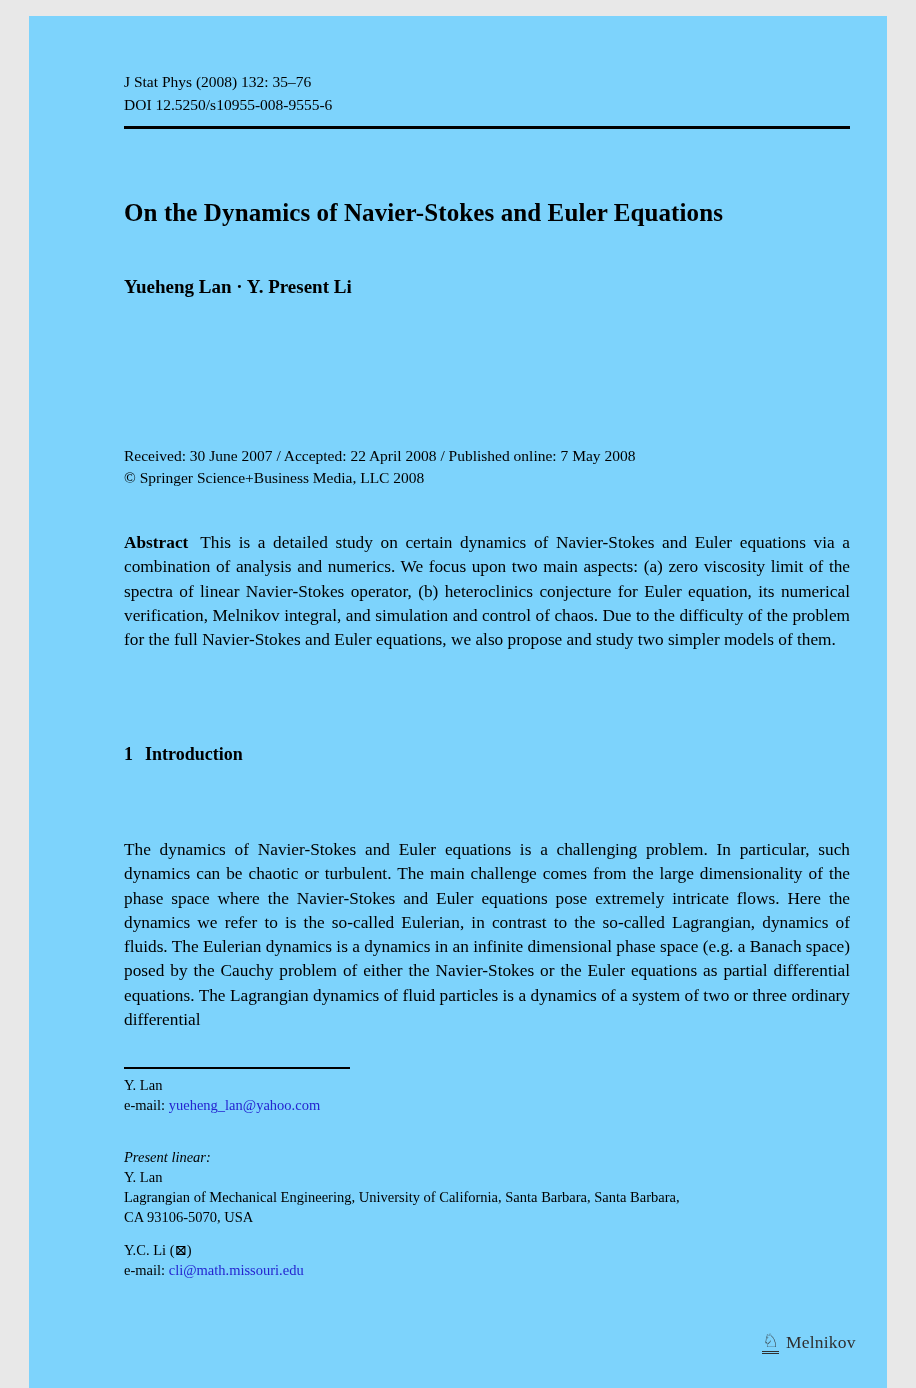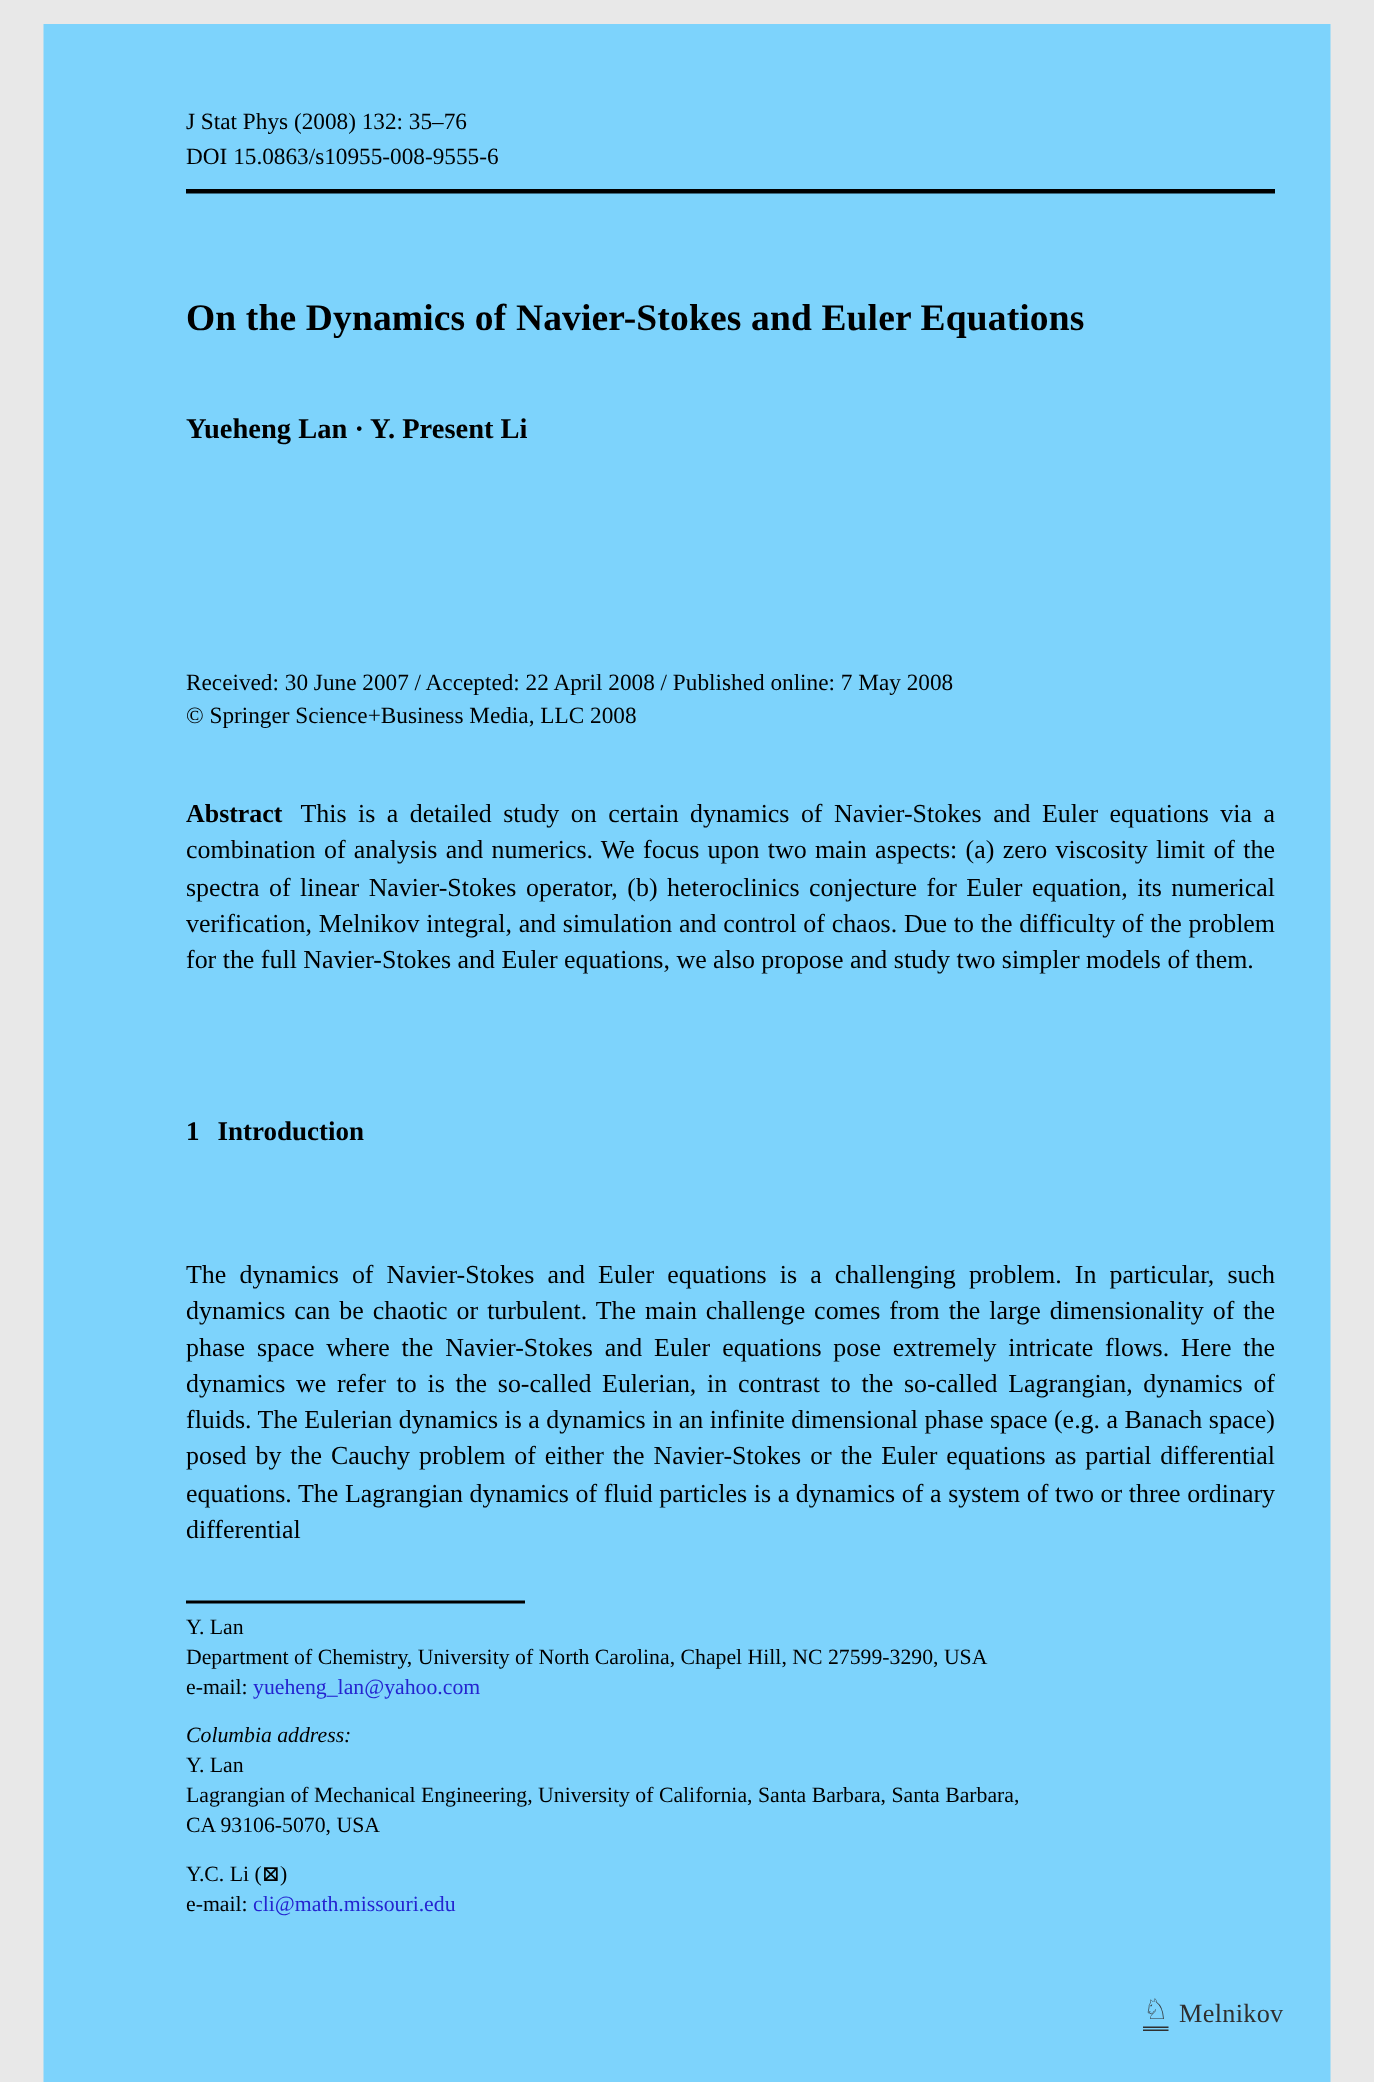--- a/index.html
+++ b/index.html
@@ -51,21 +51,21 @@
   }
   .sp-text { font-size:17.5px; letter-spacing:0.2px; }
 </style>
 </head>
 <body>
 
 <div class="page">
 
   <div class="abs jheader">
     <div>J Stat Phys (2008) 132: 35–76</div>
-    <div>DOI 15.0863/s10955-008-9555-6</div>
+    <div>DOI 12.5250/s10955-008-9555-6</div>
   </div>
 
   <div class="abs toprule"></div>
 
   <h1 class="abs title" style="margin:0;">On the Dynamics of Navier-Stokes and Euler Equations</h1>
 
   <div class="abs authors">Yueheng Lan · Y. Present Li</div>
 
   <div class="abs received">
     <div>Received: 30 June 2007 / Accepted: 22 April 2008 / Published online: 7 May 2008</div>
@@ -76,26 +76,25 @@
 
 
   <h2 class="abs sec-heading" style="margin:0;"><span>1</span><span class="sec-title-word">Introduction</span></h2>
 
   <p class="abs para intro" style="margin:0;">The dynamics of Navier-Stokes and Euler equations is a challenging problem. In particular, such dynamics can be chaotic or turbulent. The main challenge comes from the large dimensionality of the phase space where the Navier-Stokes and Euler equations pose extremely intricate flows. Here the dynamics we refer to is the so-called Eulerian, in contrast to the so-called Lagrangian, dynamics of fluids. The Eulerian dynamics is a dynamics in an infinite dimensional phase space (e.g. a Banach space) posed by the Cauchy problem of either the Navier-Stokes or the Euler equations as partial differential equations. The Lagrangian dynamics of fluid particles is a dynamics of a system of two or three ordinary differential</p>
 
   <div class="abs fnrule"></div>
 
   <div class="abs fnblock fn1">
     <div>Y. Lan</div>
-    <div>Department of Chemistry, University of North Carolina, Chapel Hill, NC 27599-3290, USA</div>
     <div><span>e-mail:</span> <a class="email-link">yueheng_lan@yahoo.com</a></div>
   </div>
 
   <div class="abs fnblock fn2">
-    <div class="fn-italic">Columbia address:</div>
+    <div class="fn-italic">Present linear:</div>
     <div>Y. Lan</div>
     <div>Lagrangian of Mechanical Engineering, University of California, Santa Barbara, Santa Barbara,</div>
     <div>CA 93106-5070, USA</div>
   </div>
 
   <div class="abs fnblock fn3">
     <div>Y.C. Li (⊠)</div>
     <div><span>e-mail:</span> <a class="email-link">cli@math.missouri.edu</a></div>
   </div>
 

